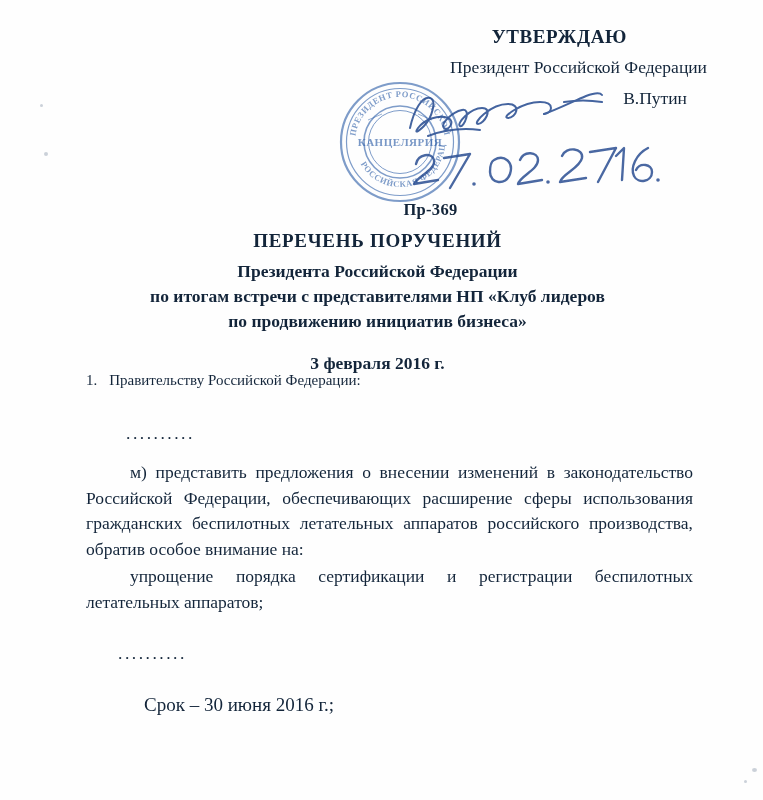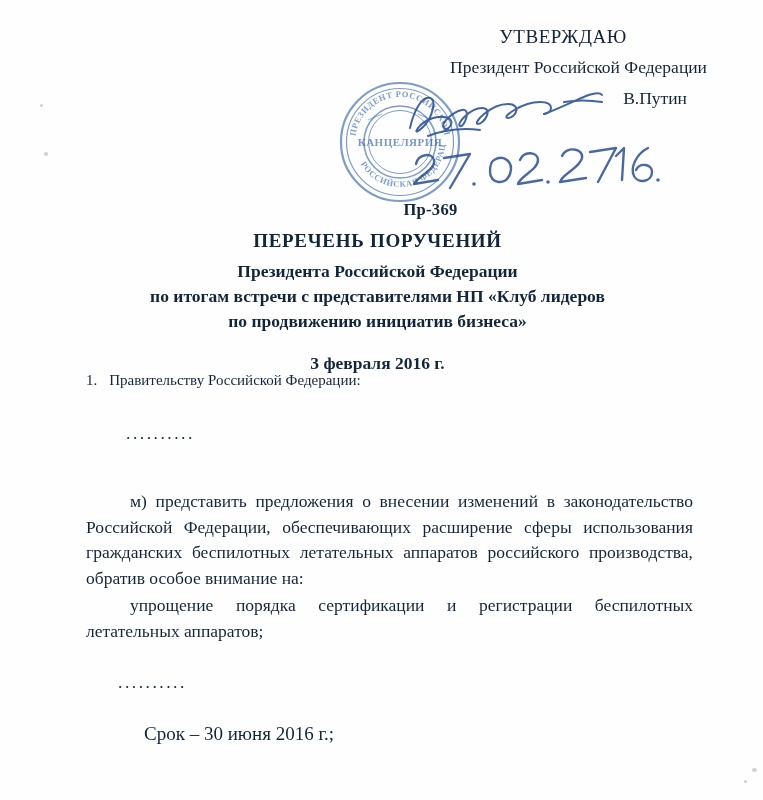--- a/index.html
+++ b/index.html
@@ -32,21 +32,21 @@
 
   .approval-block {
     position: absolute;
     top: 26px;
     left: 0;
     right: 56px;
     text-align: right;
   }
   .approval-title {
     font-size: 19px;
-    font-weight: normal;
+    font-weight: bold;
     letter-spacing: .6px;
     color: #13253a;
     margin-bottom: 9px;
     padding-right: 80px;
   }
   .approval-line {
     font-size: 17.5px;
     color: #13253a;
     margin-bottom: 10px;
   }
@@ -148,21 +148,21 @@
     letter-spacing: 2.5px;
     padding-left: 40px;
   }
 
   .para {
     font-size: 17.5px;
     line-height: 25.5px;
     color: #13253a;
     text-align: justify;
     text-justify: inter-word;
-    margin-top: 45px;
+    margin-top: 16px;
   }
   .para.indent { text-indent: 44px; }
   .para.tight { margin-top: 0; }
 
   .ellipsis-2 {
     font-size: 17.5px;
     color: #13253a;
     letter-spacing: 2.5px;
     padding-left: 32px;
     margin-top: 28px;

